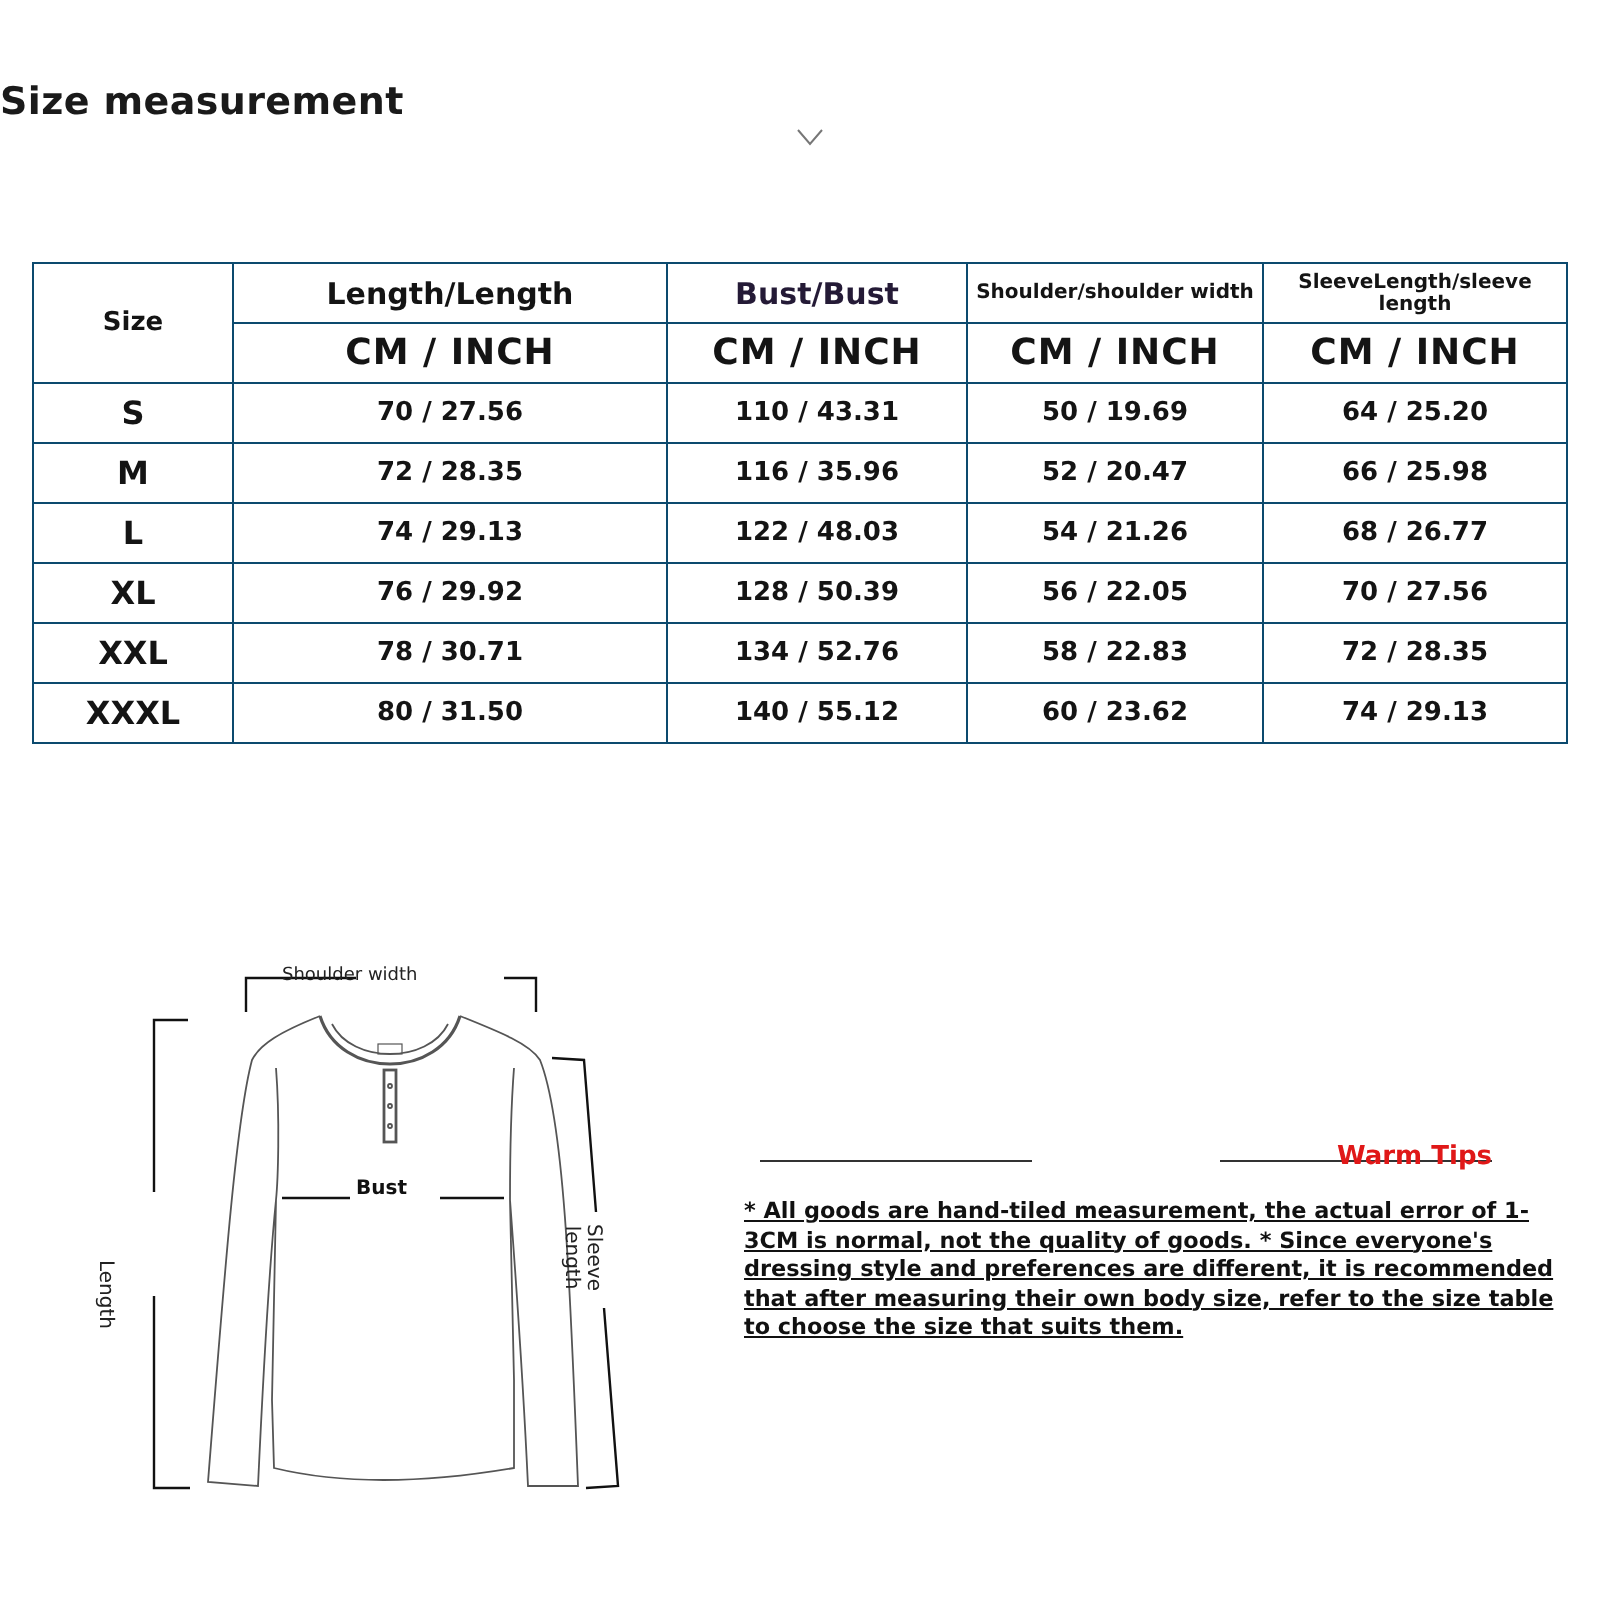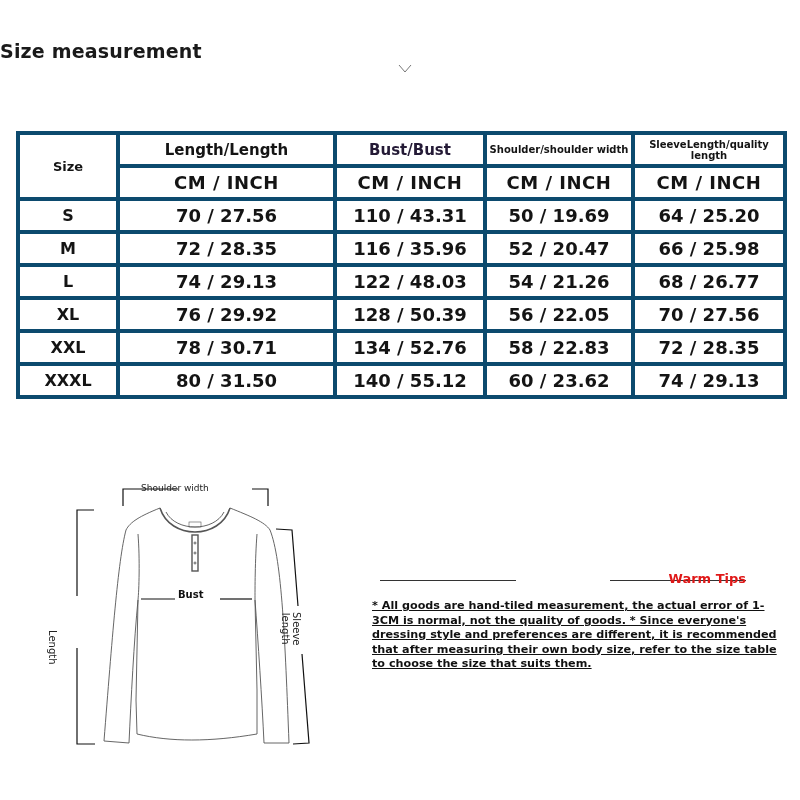--- a/index.html
+++ b/index.html
@@ -3,25 +3,25 @@
   <meta charset="utf-8">
   <style>
     html, body { margin: 0; padding: 0; background: #ffffff; }
     body { width: 800px; height: 800px; position: relative; overflow: hidden;
            font-family: "DejaVu Sans", sans-serif; color: #111; }
     .title { position: absolute; left: 0; width: 800px; top: 40px; text-align: left;
              font-size: 19px; font-weight: bold; color: #1a1a1a; letter-spacing: 0.2px; }
     .title-chevron { position: absolute; left: 398px; top: 62px; width: 14px; height: 14px; }
     table.size-table { position: absolute; left: 16px; top: 131px; width: 767px;
              border-collapse: collapse; table-layout: fixed; }
-    table.size-table td { border: 4px solid #0c4a6e; text-align: center; padding: 0;
+    table.size-table td { border: 1px solid #0c4a6e; text-align: center; padding: 0;
              font-weight: bold; color: #141414; }
     .hrow1 td { height: 29px; }
     .hrow2 td { height: 29px; font-weight: normal; font-size: 18px; letter-spacing: 0.5px; color:#111; }
-    .drow td { height: 29px; font-size: 18px; }
+    .drow td { height: 29px; font-size: 13px; }
     .drow td.size-cell { font-size: 16px; }
     .hcell-big { font-size: 15px; }
     .hcell-small { font-size: 10px; font-weight: bold; }
     .hcell-bust { color: #241a36 !important; }
     .size-head { font-size: 13px; }
 
     .diagram { position: absolute; left: 40px; top: 470px; width: 300px; height: 300px; }
     .shoulder-label { position: absolute; left: 141px; top: 483px; font-size: 9px; color: #222; }
     .bust-label { position: absolute; left: 178px; top: 589px; font-size: 10px; font-weight: bold; color:#111; }
     .length-label { position: absolute; left: 58px; top: 630px; font-size: 10px; color:#222;
@@ -50,21 +50,21 @@
       <col style="width:150px">
       <col style="width:148px">
       <col style="width:152px">
   </colgroup>
   <tbody>
       <tr class="hrow1">
     <td rowspan="2" class="size-head">Size</td>
     <td class="hcell-big">Length/Length</td>
     <td class="hcell-big hcell-bust">Bust/Bust</td>
     <td class="hcell-small">Shoulder/shoulder width</td>
-    <td class="hcell-small">SleeveLength/quality length</td>
+    <td class="hcell-small">SleeveLength/sleeve length</td>
   </tr>
   <tr class="hrow2">
     <td>CM  /  INCH</td>
     <td>CM  /  INCH</td>
     <td>CM  /  INCH</td>
     <td>CM  /  INCH</td>
   </tr>
   <tr class="drow">
     <td class="size-cell">S</td>
     <td>70 / 27.56</td>

